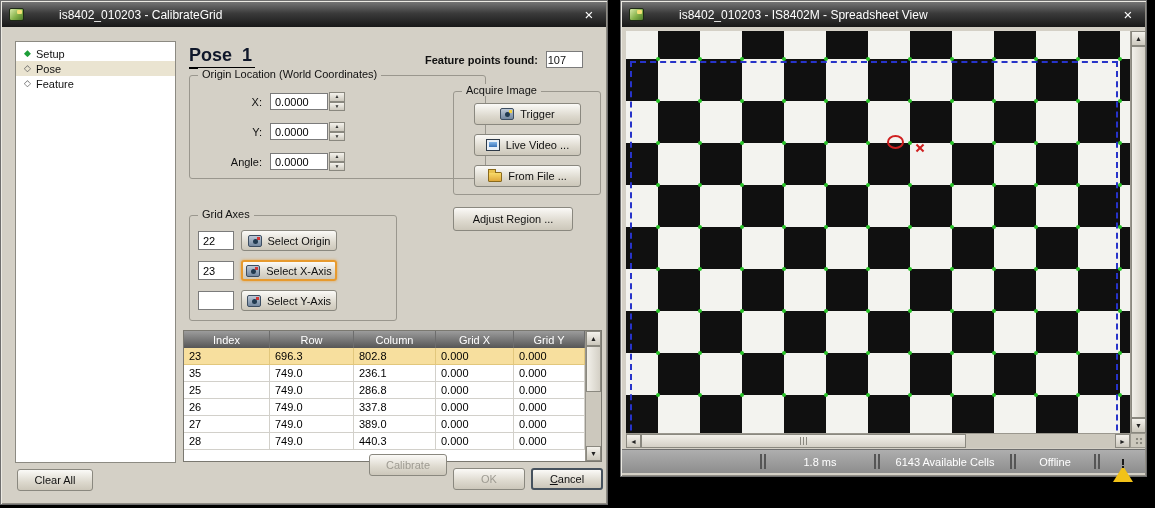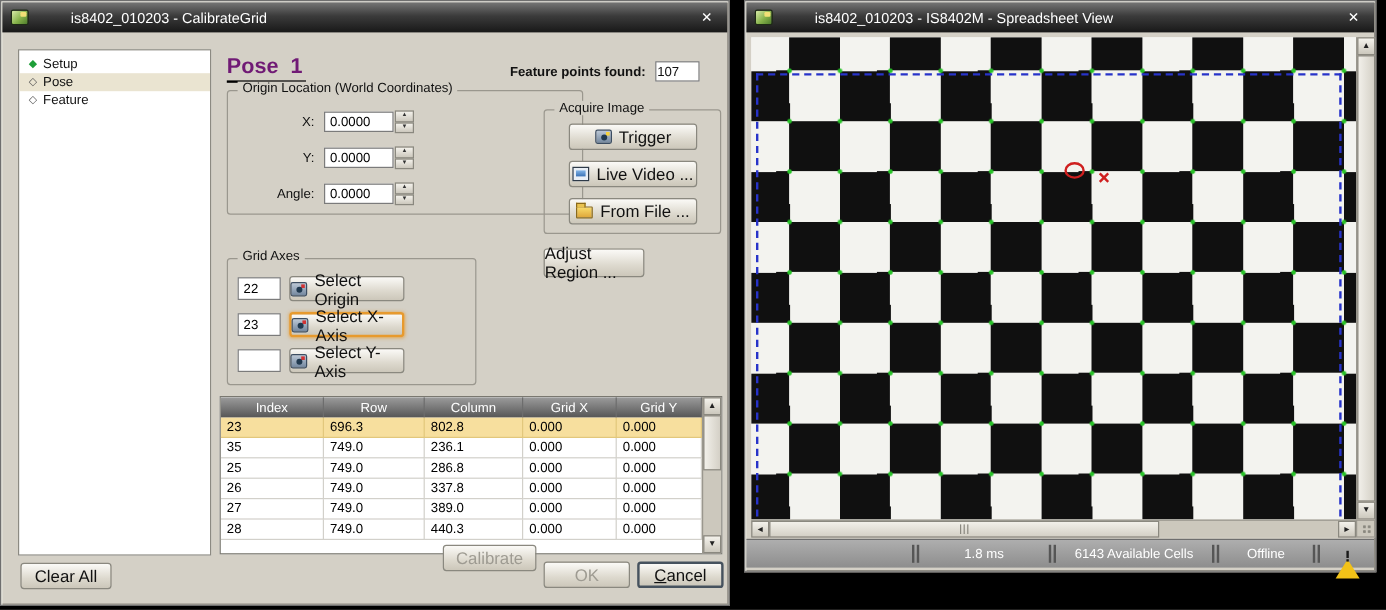--- a/index.html
+++ b/index.html
@@ -24,47 +24,47 @@
   
   .tree { position:absolute; left:14px; top:40px; width:161px; height:422px; background:#fff;
     border:1px solid #8c8a82; padding-top:4px; font-size:11px; }
   .tree-item { display:flex; align-items:center; gap:5px; height:15px; padding-left:8px; color:#111; }
   .tree-item.selected { background:#eae4d1; }
   .diamond { font-size:9px; line-height:1; }
   .diamond.filled { color:#1d9e38; }
   .diamond.hollow { color:#555; }
 
   .pose-heading { position:absolute; left:188px; top:44px; font-size:18px; font-weight:bold;
-    color:#701a75; border-bottom:2px solid #000; padding:0 3px 1px 0; white-space:pre; }
+    color:#0f172a; border-bottom:2px solid #000; padding:0 3px 1px 0; white-space:pre; }
   .feature-points { position:absolute; top:50px; right:24px; display:flex; align-items:center;
     gap:8px; font-size:11px; font-weight:bold; color:#111; }
   .fp-box { width:37px; height:17px; background:#fff; border:1px solid #7b7b7b; font-weight:normal;
     display:flex; align-items:center; justify-content:flex-end; padding-right:16px; }
 
   .groupbox { position:absolute; border:1px solid #9a978e; border-radius:3px; }
   .glabel { position:absolute; top:-8px; left:8px; background:#d4d0c6; padding:0 4px;
     font-size:11px; color:#111; white-space:nowrap; }
   #grp-origin { left:188px; top:74px; width:297px; height:104px; }
   .field-row { position:absolute; left:8px; display:flex; align-items:center; }
   .flabel { width:72px; text-align:right; padding-right:8px; font-size:11px; color:#111; }
   .finput { width:58px; height:17px; background:#fff; border:1px solid #7b7b7b; font-size:11px;
     display:flex; align-items:center; padding-left:4px; color:#000; }
   .spinner { width:16px; height:19px; display:flex; flex-direction:column; margin-left:1px; }
   .spin-btn { flex:1; background:linear-gradient(#f4f2ec,#ccc8bd); border:1px solid #8a887f;
     font-size:5px; display:flex; align-items:center; justify-content:center; color:#333; line-height:1; }
 
   .btn { background:linear-gradient(180deg,#fbfaf7 0%,#ddd9ce 60%,#ccc7ba 100%);
-    border:1px solid #8a887f; border-radius:3px; font-size:14px; color:#111;
+    border:1px solid #8a887f; border-radius:3px; font-size:11px; color:#111;
     display:flex; align-items:center; justify-content:center; gap:6px; cursor:default; }
   .btn.disabled { color:#9e9b92; }
 
   #grp-acquire { left:452px; top:90px; width:148px; height:104px;padding-left:24px; }
   .acq-btn { position:absolute; left:20px; width:107px; height:22px; }
 
-  #btn-adjust { position:absolute; left:452px; top:206px; width:84px; height:24px; }
+  #btn-adjust { position:absolute; left:452px; top:206px; width:120px; height:24px; }
 
   #grp-axes { left:188px; top:214px; width:208px; height:106px; }
   .axis-row { position:absolute; left:8px; display:flex; align-items:center; gap:7px; }
   .axis-val { width:36px; height:19px; background:#fff; border:1px solid #7b7b7b; font-size:11px;
     display:flex; align-items:center; padding-left:4px; }
   .axis-btn { width:96px; height:21px; }
   .axis-btn.active { border:2px solid #e79a2e; box-shadow:0 0 3px rgba(231,154,46,.8); }
 
   
   .icon-cam { width:14px; height:12px; position:relative; flex:0 0 auto;

